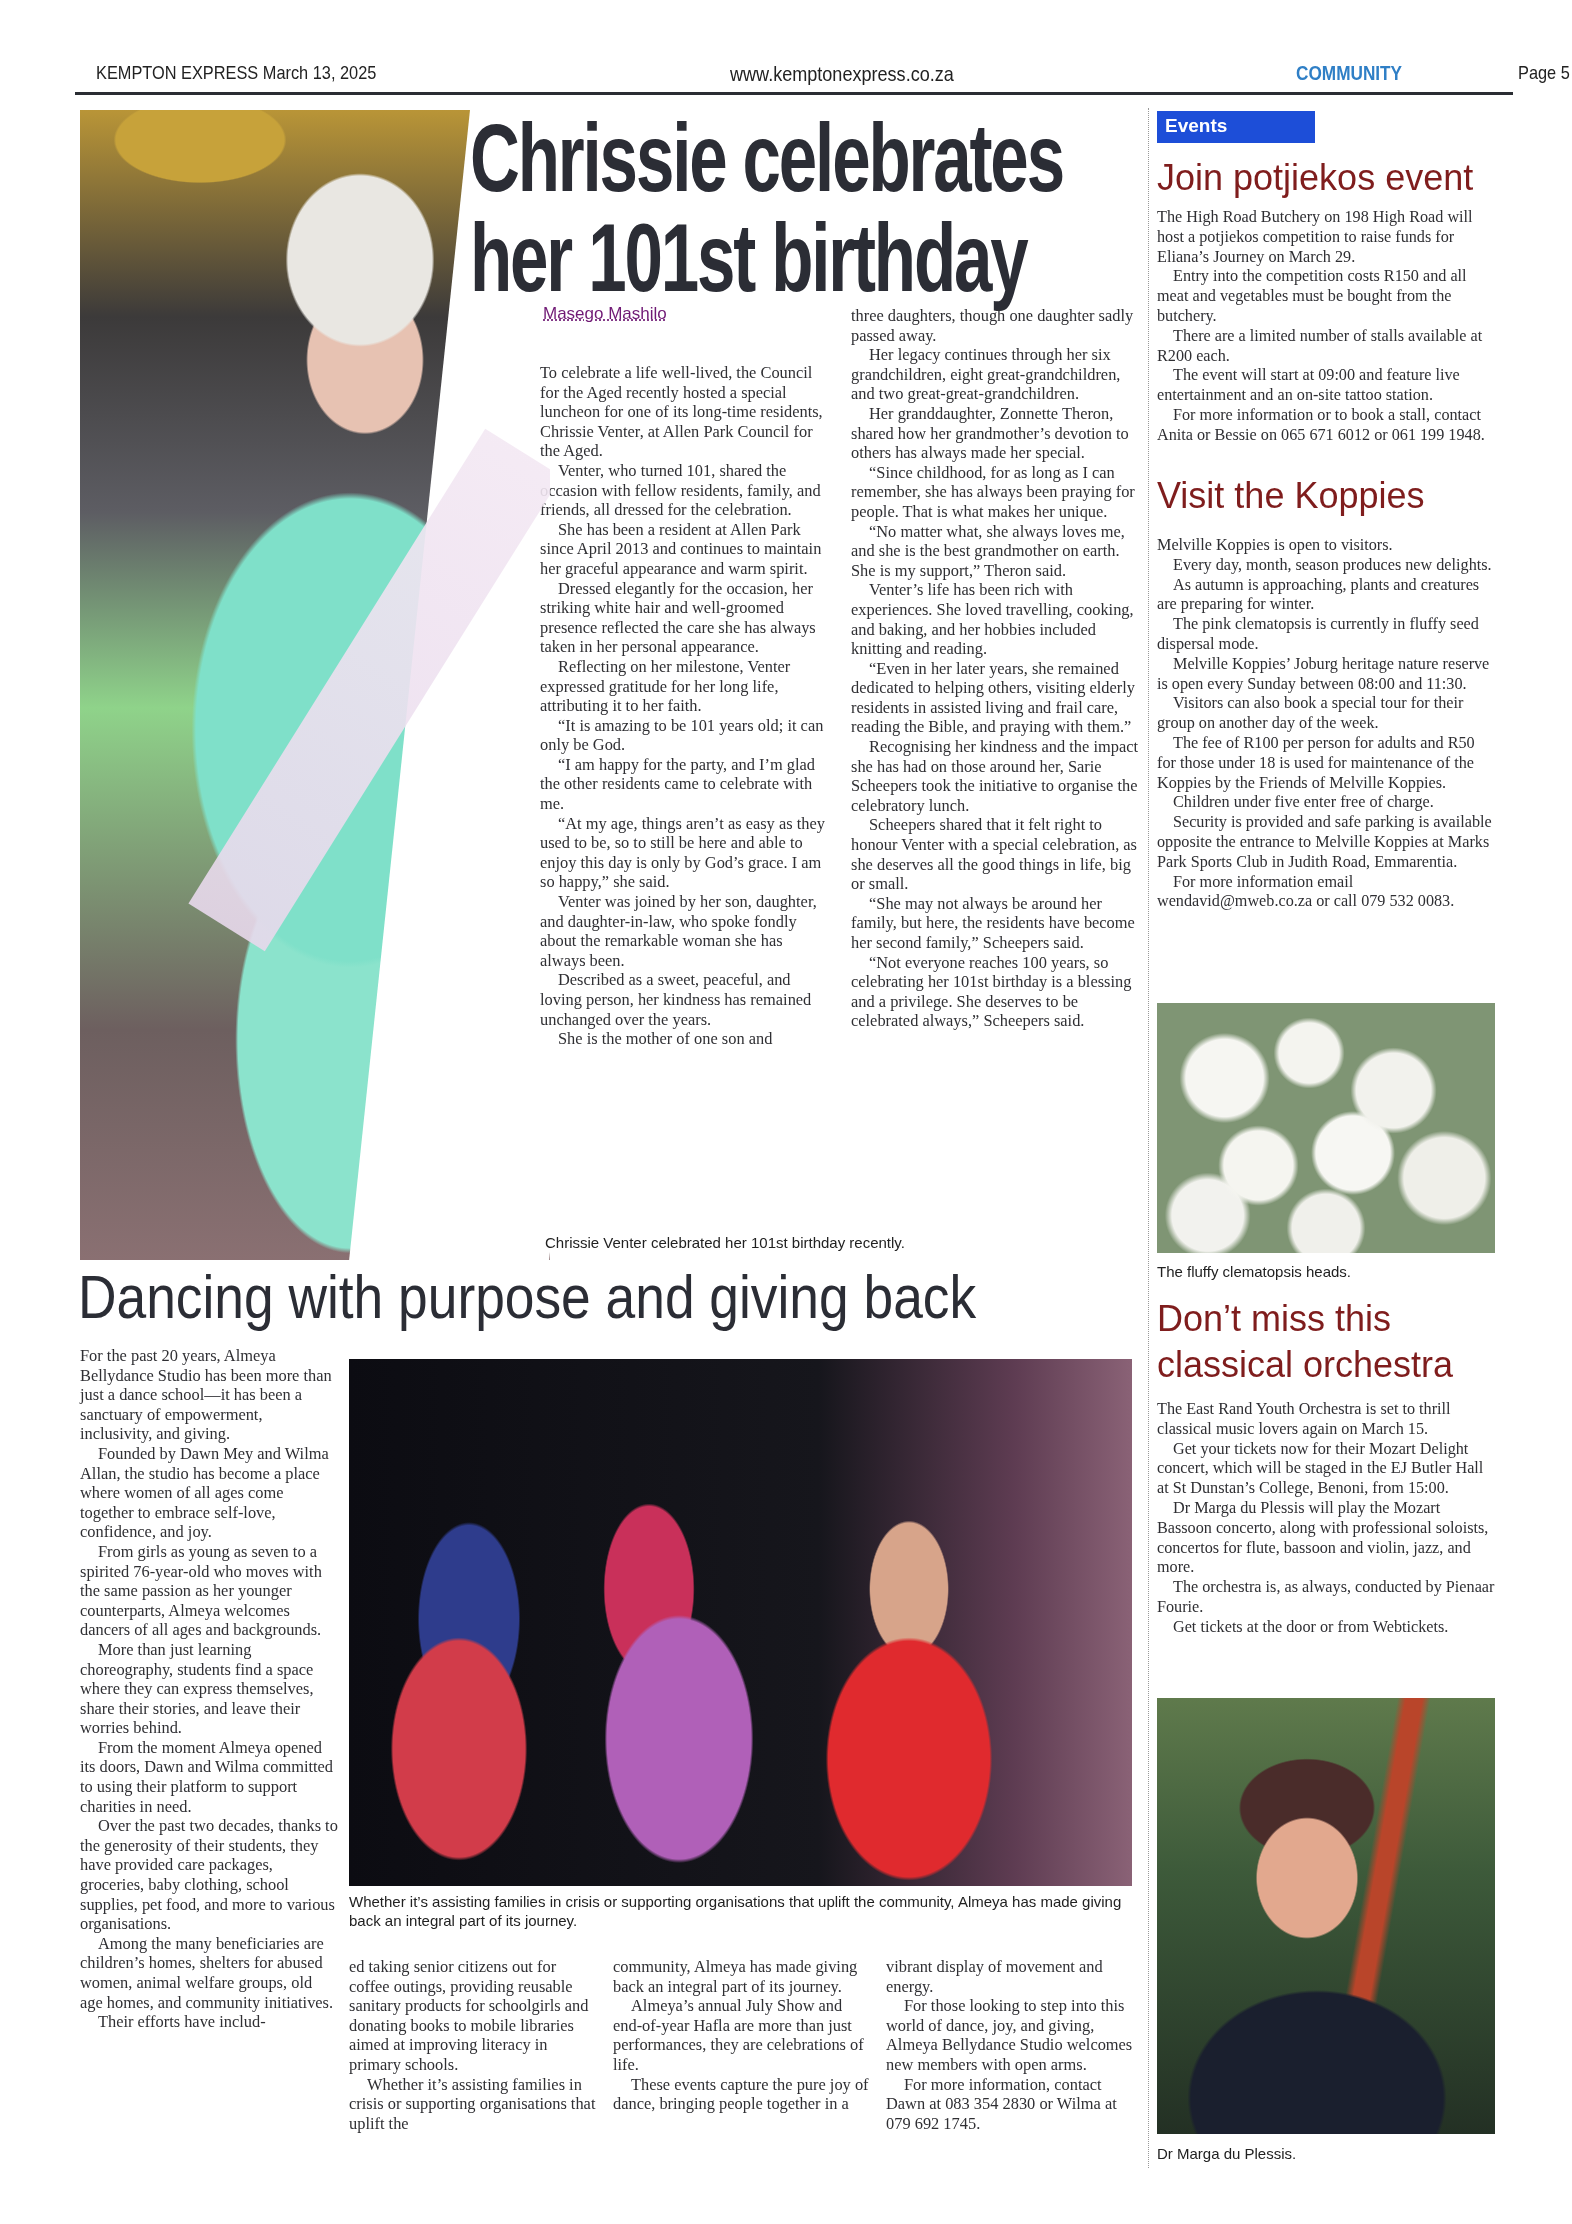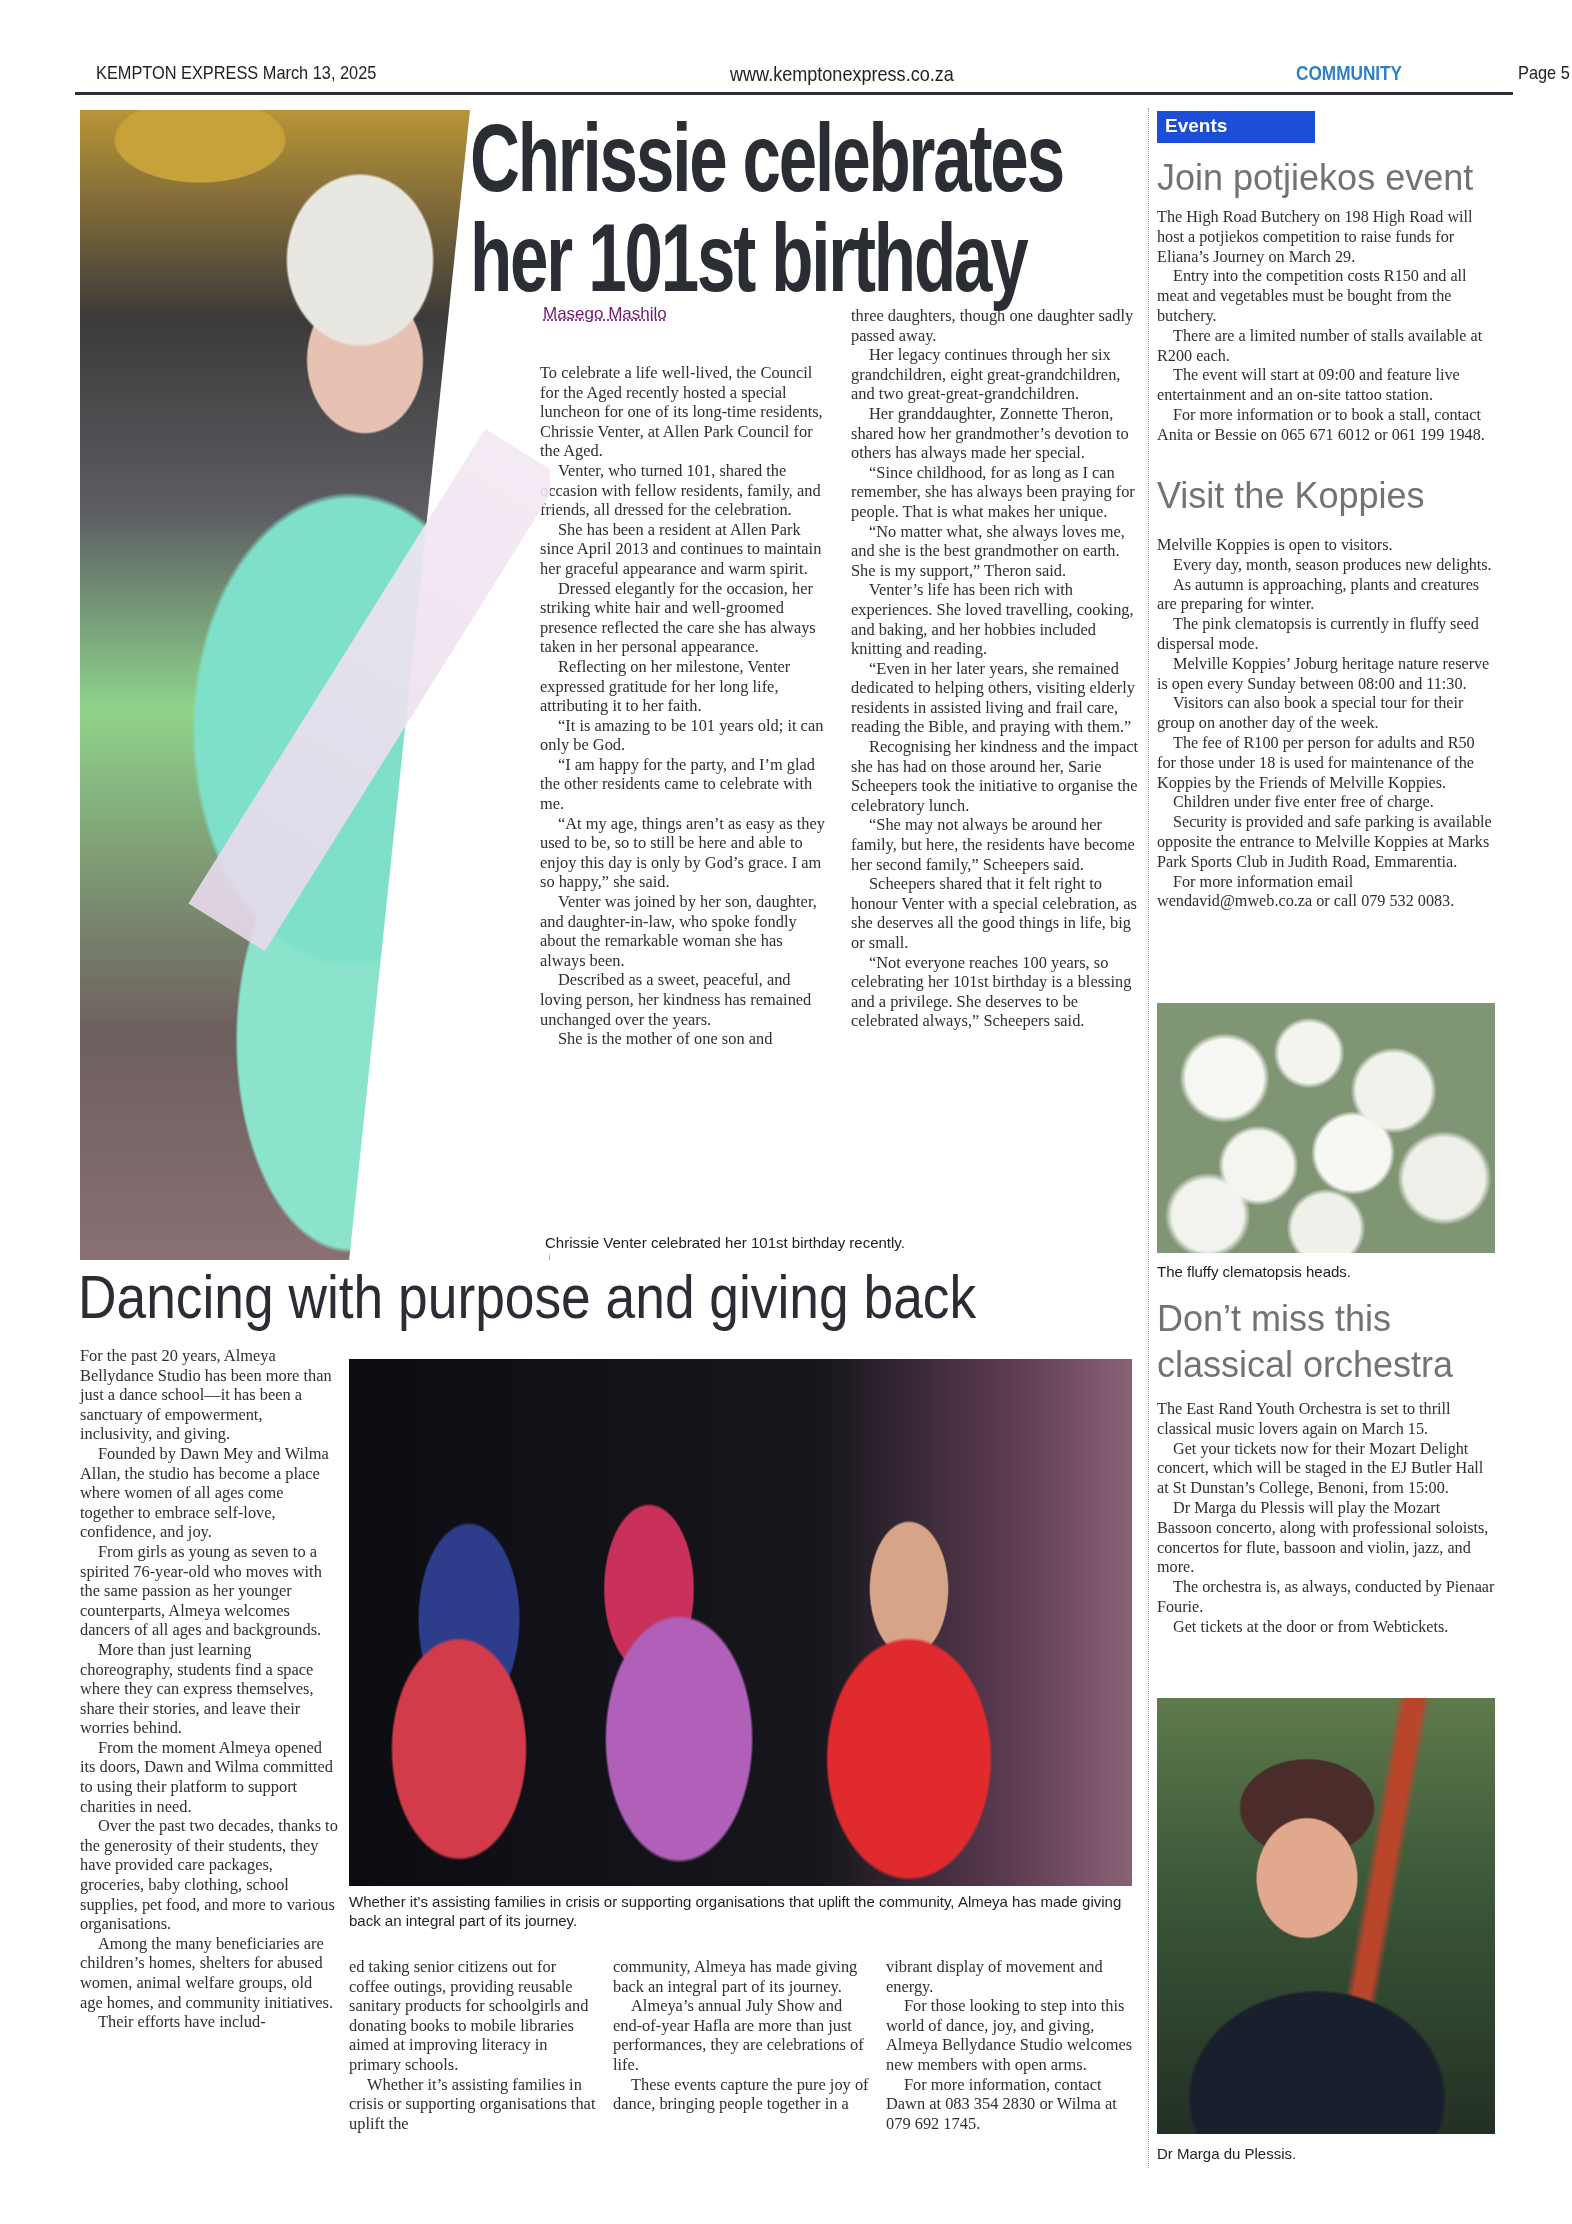--- a/index.html
+++ b/index.html
@@ -84,21 +84,21 @@
   .hl-dancing { left: 78px; top: 1262px; font-family: "Liberation Sans", sans-serif; font-size: 62px; line-height: 70px; color: #2b2d35; transform: scaleX(0.86); transform-origin: left top; white-space: nowrap; }
 
   .col-d1 { left: 80px; top: 1346px; width: 258px; }
   .cap-dancers { left: 349px; top: 1892px; width: 790px; }
   .col-d2 { left: 349px; top: 1957px; width: 250px; }
   .col-d3 { left: 613px; top: 1957px; width: 260px; }
   .col-d4 { left: 886px; top: 1957px; width: 254px; }
 
   
   .events-tag { left: 1157px; top: 111px; width: 158px; height: 32px; background: #1d4ed8; color: #fff; font-family: "Liberation Sans", sans-serif; font-weight: bold; font-size: 19px; padding: 4px 8px; transform-origin: left top; }
-  .side-hl { font-family: "Liberation Sans", sans-serif; font-size: 36px; color: #737373; line-height: 44px; white-space: nowrap; }
+  .side-hl { font-family: "Liberation Sans", sans-serif; font-size: 36px; color: #7f1d1d; line-height: 44px; white-space: nowrap; }
   .hl-potjie { left: 1157px; top: 156px; }
   .side-body { font-size: 16.2px; line-height: 19.8px; color: #2f2f33; width: 340px; }
   .side-body p { text-indent: 16px; }
   .side-body p.first { text-indent: 0; }
   .sb-potjie { left: 1157px; top: 208px; }
   .hl-koppies { left: 1157px; top: 474px; }
   .sb-koppies { left: 1157px; top: 536px; }
   .cap-flowers { left: 1157px; top: 1262px; }
   .hl-orchestra { left: 1157px; top: 1296px; line-height: 46px; white-space: normal; width: 340px; }
   .sb-orchestra { left: 1157px; top: 1400px; }
@@ -139,22 +139,22 @@
 
 <div class="abs body-text col-c2">
   <p class="first">three daughters, though one daughter sadly passed away.</p>
   <p>Her legacy continues through her six grandchildren, eight great-grandchildren, and two great-great-grandchildren.</p>
   <p>Her granddaughter, Zonnette Theron, shared how her grandmother’s devotion to others has always made her special.</p>
   <p>“Since childhood, for as long as I can remember, she has always been praying for people. That is what makes her unique.</p>
   <p>“No matter what, she always loves me, and she is the best grandmother on earth. She is my support,” Theron said.</p>
   <p>Venter’s life has been rich with experiences. She loved travelling, cooking, and baking, and her hobbies included knitting and reading.</p>
   <p>“Even in her later years, she remained dedicated to helping others, visiting elderly residents in assisted living and frail care, reading the Bible, and praying with them.”</p>
   <p>Recognising her kindness and the impact she has had on those around her, Sarie Scheepers took the initiative to organise the celebratory lunch.</p>
+  <p>Scheepers shared that it felt right to honour Venter with a special celebration, as she deserves all the good things in life, big or small.</p>
   <p>“She may not always be around her family, but here, the residents have become her second family,” Scheepers said.</p>
-  <p>Scheepers shared that it felt right to honour Venter with a special celebration, as she deserves all the good things in life, big or small.</p>
   <p>“Not everyone reaches 100 years, so celebrating her 101st birthday is a blessing and a privilege. She deserves to be celebrated always,” Scheepers said.</p>
 </div>
 
 <div class="abs caption cap-chrissie">Chrissie Venter celebrated her 101st birthday recently.</div>
 
 <div class="abs hl-dancing">Dancing with purpose and giving back</div>
 
 <div class="abs body-text col-d1">
   <p class="first">For the past 20 years, Almeya Bellydance Studio has been more than just a dance school—it has been a sanctuary of empowerment, inclusivity, and giving.</p>
   <p>Founded by Dawn Mey and Wilma Allan, the studio has become a place where women of all ages come together to embrace self-love, confidence, and joy.</p>

